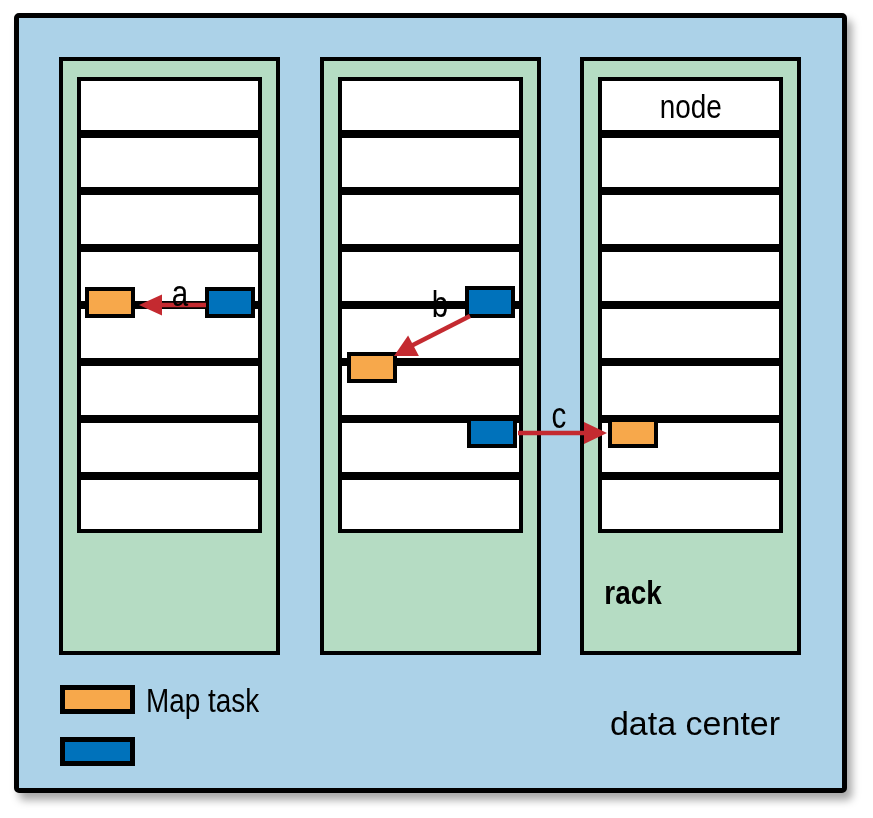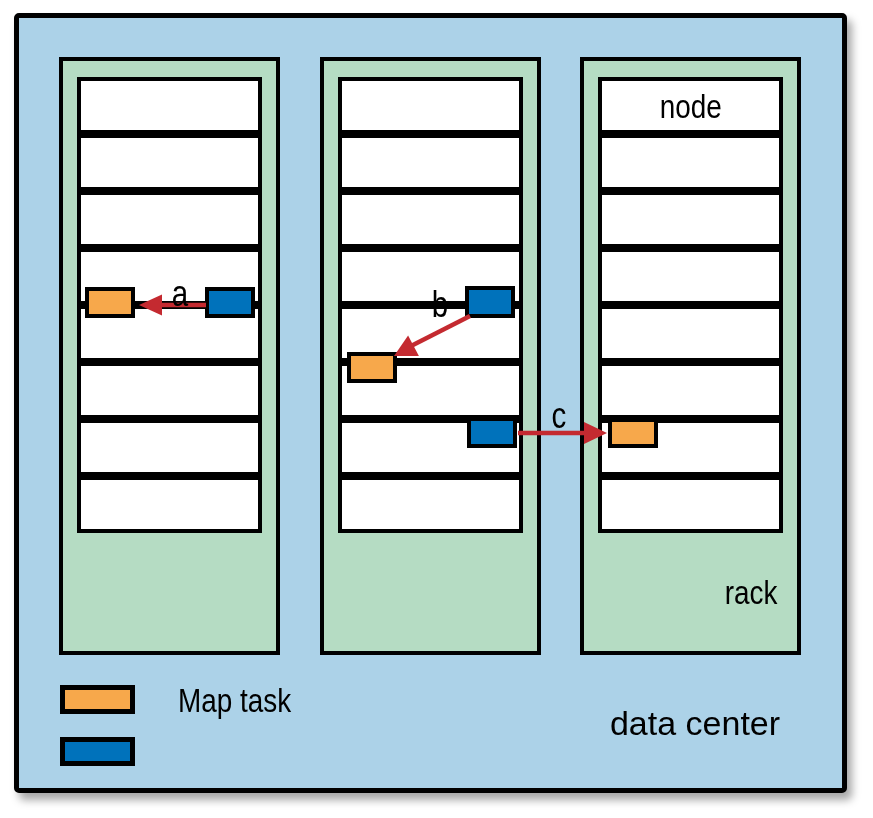--- a/index.html
+++ b/index.html
@@ -18,21 +18,21 @@
     display:flex;flex-direction:column;padding:16px 14px 0 14px;gap:0;
   }
   .rack--1{left:59px}
   .rack--2{left:320px}
   .rack--3{left:580px}
   .node{
     flex:0 0 57px;box-sizing:border-box;border:4px solid #000;background:#fff;
     display:flex;align-items:center;justify-content:center;
   }
   .rack-footer{
-    flex:1 1 auto;display:flex;align-items:center;justify-content:flex-end;
+    flex:1 1 auto;display:flex;align-items:center;justify-content:flex-start;font-weight:bold;
   }
   .txt{
     font-size:34px;line-height:1;color:#000;white-space:nowrap;
     transform:scaleX(0.82);
   }
   .block{
     position:absolute;width:50px;height:31px;box-sizing:border-box;
     border:4px solid #000;
   }
   .block--map{background:#F7A84B;}
@@ -50,21 +50,21 @@
   }
   .lbl-a{left:170px;top:276px;}
   .lbl-b{left:430px;top:287px;}
   .lbl-c{left:550px;top:398px;}
   .legend-swatch{
     position:absolute;width:75px;height:29px;box-sizing:border-box;border:5px solid #000;
   }
   .legend-swatch--map {left:60px;top:685px;background:#F7A84B;}
   .legend-swatch--hdfs{left:60px;top:737px;background:#0072BB;}
   .legend-label{
-    position:absolute;left:146px;height:29px;display:flex;align-items:center;margin-left:32px;
+    position:absolute;left:146px;height:29px;display:flex;align-items:center;
   }
   .legend-label--map {top:685px;}
   .legend-label--hdfs{top:737px;}
   .legend-label .txt{transform-origin:left center;}
   .dc-label{
     position:absolute;left:540px;top:706px;width:310px;text-align:center;
   }
 </style>
 </head>
 <body>

